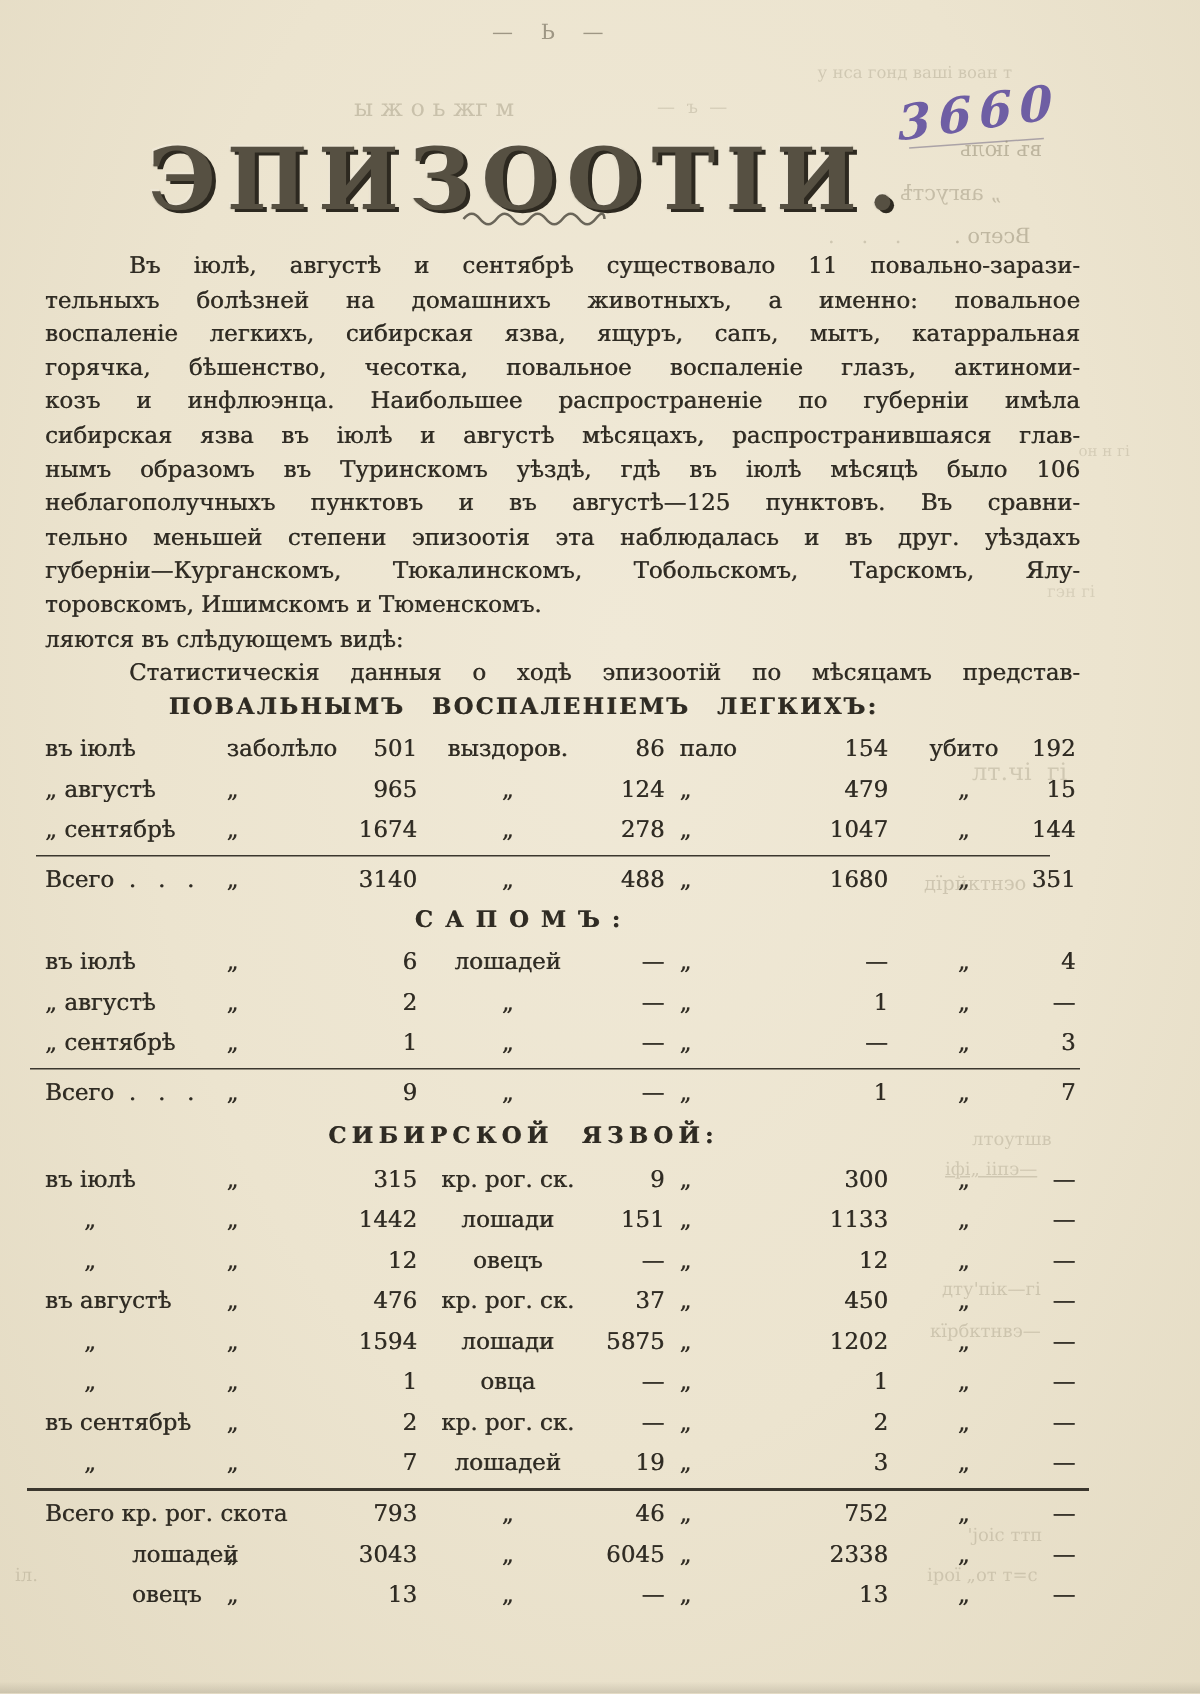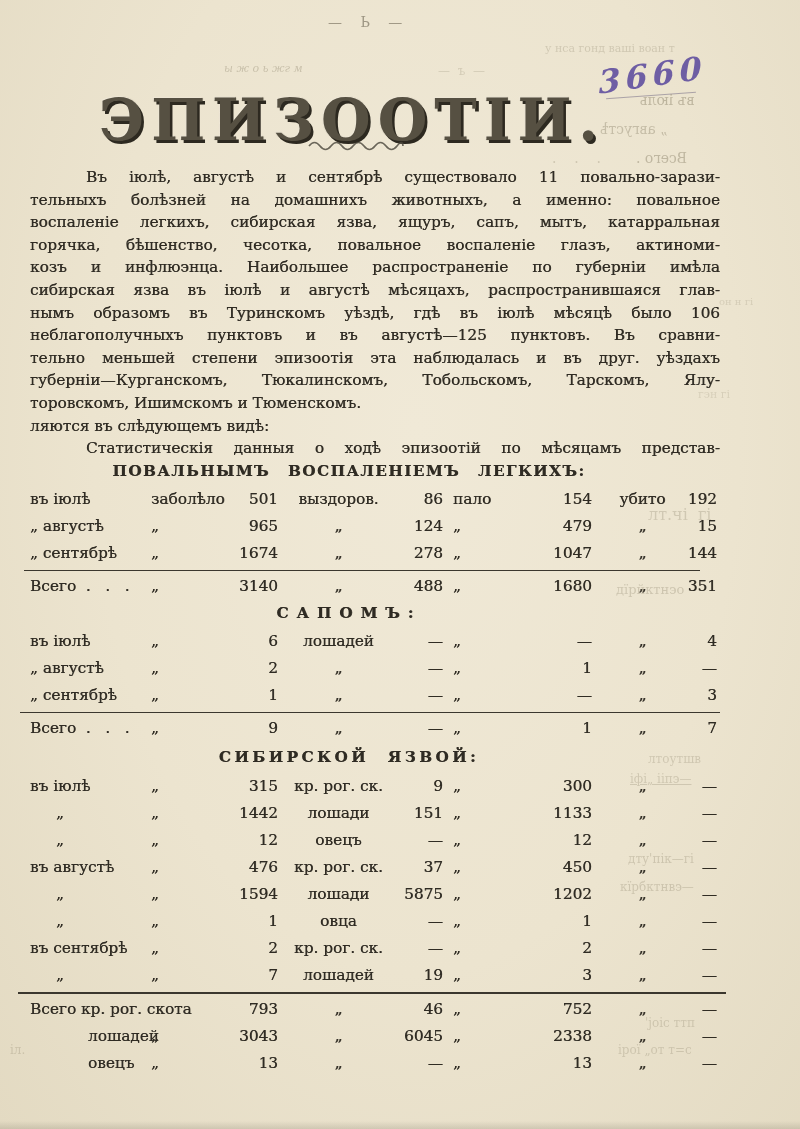--- a/index.html
+++ b/index.html
@@ -321,21 +321,21 @@
             <div class="c6">„</div>
             <div class="c7">13</div>
             <div class="c8">„</div>
             <div class="c9">—</div>
           </div>
         </div>
       </div>
   </div>
 
   <div id="bleed-layer">
-      <span class="bleed" style="left: 224px; top: 62px; font-size: 11px; opacity: 0.38; font-style: italic;">ы ж о ь жг м</span>
+      <span class="bleed" style="left: 236px; top: 62px; font-size: 16px; opacity: 0.38;">ы ж о ь жг м</span>
       <span class="bleed" style="left: 438px; top: 64px; font-size: 12px; opacity: 0.28;">—  ъ  —</span>
       <span class="bleed" style="left: 545px; top: 42px; font-size: 11px; opacity: 0.3;">у нса гонд ваші воан т</span>
       <span class="bleed mir" style="left: 640px; top: 92px; font-size: 14px; opacity: 0.5;">въ іюль</span>
       <span class="bleed mir" style="left: 600px; top: 121px; font-size: 14px; opacity: 0.42;">„ августѣ</span>
       <span class="bleed mir" style="left: 636px; top: 150px; font-size: 14px; opacity: 0.48;">Всего .</span>
       <span class="bleed" style="left: 552px; top: 150px; font-size: 14px; opacity: 0.32;">.    .    .</span>
       <span class="bleed" style="left: 719px; top: 296px; font-size: 10px; opacity: 0.25;">он н гі</span>
       <span class="bleed" style="left: 698px; top: 388px; font-size: 11px; opacity: 0.22;">гэн гі</span>
       <span class="bleed" style="left: 648px; top: 505px; font-size: 16px; opacity: 0.3;">лт.чі  гі</span>
       <span class="bleed" style="left: 616px; top: 582px; font-size: 13px; opacity: 0.33;">дїрйктнэо</span>

